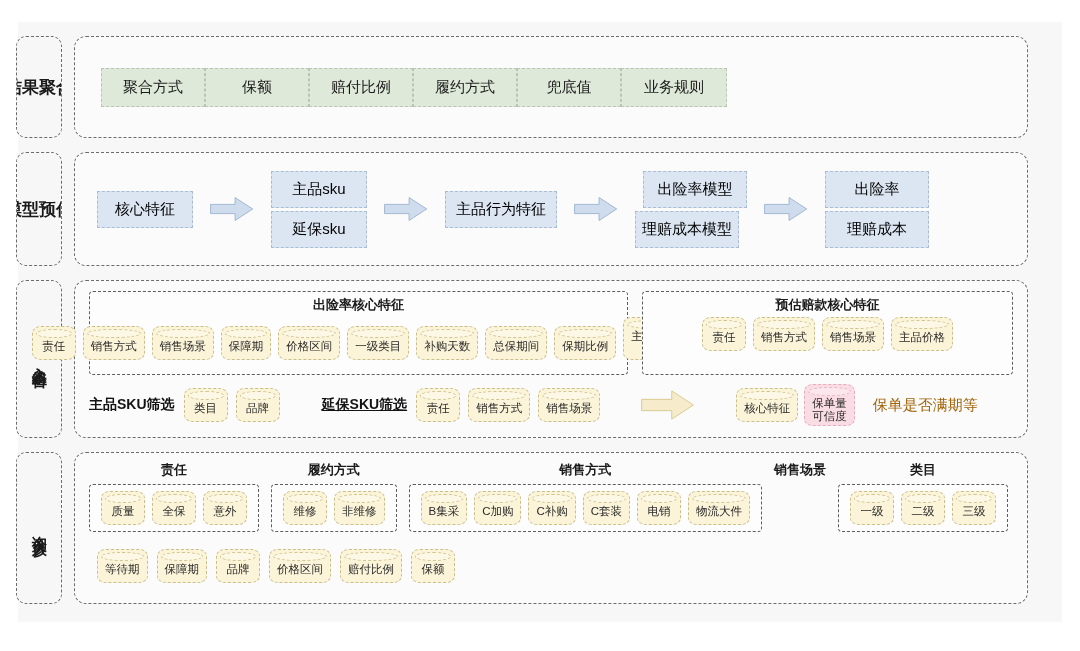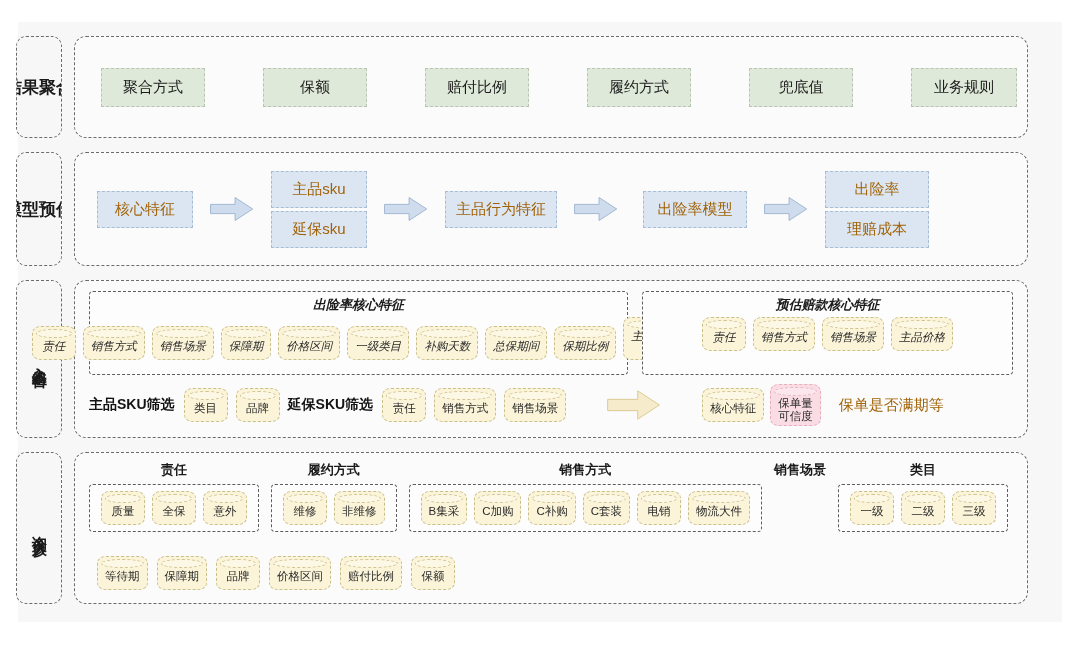--- a/index.html
+++ b/index.html
@@ -61,55 +61,54 @@
     box-sizing:border-box;
   }
   .greenbox{
     flex:0 0 auto;
     background:#dfe9d9;
     border:1px dashed #b9c4b3;
     color:#1b1b1b;
     font-size:15px;
     padding:9px 0;
     text-align:center;
-    margin-right:58px;
     box-sizing:border-box;
   }
 
   
   #row2{left:16px;top:152px;width:1012px;height:114px;}
   .flowrow{
     position:absolute;left:0;top:0;right:0;bottom:0;
     display:flex;align-items:center;
     padding:0 22px;
     box-sizing:border-box;
   }
   .bluebox{
     background:#dce6f2;
     border:1px dashed #a8bcd4;
-    color:#a16207;
+    color:#000000;
     font-size:15px;
     text-align:center;
     padding:8px 0;
     box-sizing:border-box;
   }
   .bluestack{display:flex;flex-direction:column;}
   .bluestack .bluebox + .bluebox{margin-top:3px;}
   .arrow{
     flex:0 0 auto;
     width:46px;height:30px;
     display:flex;align-items:center;justify-content:center;
   }
   .arrow svg{display:block;}
 
   
   #row3{left:16px;top:280px;width:1012px;height:158px;}
   .r3top{
     position:absolute;left:14px;top:10px;right:14px;height:84px;
-    display:flex;gap:14px;font-style:italic;
+    display:flex;gap:14px;
   }
   .grpbox{
     border:1px dashed #5d5d5d;
     border-radius:4px;
     background:#fdfdfd;
     box-sizing:border-box;
     position:relative;
     padding:4px 10px 6px 10px;
   }
   .grptitle{
@@ -133,21 +132,21 @@
     display:flex;gap:12px;
   }
   .colgrp{display:flex;flex-direction:column;align-items:center;}
   .colgrp .grptitle{margin-bottom:5px;}
   .colbox{
     border:1px dashed #5d5d5d;border-radius:4px;background:#fdfdfd;
     padding:6px 11px;box-sizing:border-box;
   }
   .r4bot{
     position:absolute;left:22px;top:96px;right:14px;height:48px;
-    display:flex;align-items:center;gap:9px;
+    display:flex;align-items:flex-start;gap:9px;
   }
 
   
   .cyl{
     position:relative;
     background:#fbf4d9;
     border:1px dashed #c9bf8c;
     border-radius:9px/7px;
     box-sizing:border-box;
     text-align:center;
@@ -231,20 +230,21 @@
           <div class="bluestack">
             <div class="bluebox" style="width: 112px;">主品行为特征</div>
           </div>
           <div class="arrow" style="margin: 0px 16px;">
             <svg width="46" height="28" viewBox="0 0 60 34">
               <path d="M2 11 L34 11 L34 2 L57 17 L34 32 L34 23 L2 23 Z" fill="#cfdcee" stroke="#8fa9c8" stroke-width="1"></path>
             </svg>
           </div>
           <div class="bluestack">
             <div class="bluebox" style="width: 104px; margin-left: 8px;">出险率模型</div>
+            <div class="bluebox" style="width: 104px;">理赔成本模型</div>
           </div>
           <div class="arrow" style="margin: 0px 16px;">
             <svg width="46" height="28" viewBox="0 0 60 34">
               <path d="M2 11 L34 11 L34 2 L57 17 L34 32 L34 23 L2 23 Z" fill="#cfdcee" stroke="#8fa9c8" stroke-width="1"></path>
             </svg>
           </div>
           <div class="bluestack">
             <div class="bluebox" style="width: 104px;">出险率</div>
             <div class="bluebox" style="width: 104px;">理赔成本</div>
           </div>
@@ -311,21 +311,21 @@
           </div>
         </div>
       <div class="r3bot" id="r3-filters">
           <div class="filterlabel">主品SKU筛选</div>
           <div class="cyl" style="margin-right: 8px;">
             <div>类目</div>
           </div>
           <div class="cyl" style="margin-right: 8px;">
             <div>品牌</div>
           </div>
-          <div class="filterlabel" style="">延保SKU筛选</div>
+          <div class="filterlabel" style="margin-left: 34px; text-decoration: underline;">延保SKU筛选</div>
           <div class="cyl" style="margin-right: 8px;">
             <div>责任</div>
           </div>
           <div class="cyl" style="margin-right: 8px;">
             <div>销售方式</div>
           </div>
           <div class="cyl" style="margin-right: 8px;">
             <div>销售场景</div>
           </div>
           <div class="bigarrow" style="margin: 0px 38px 0px 30px;">

